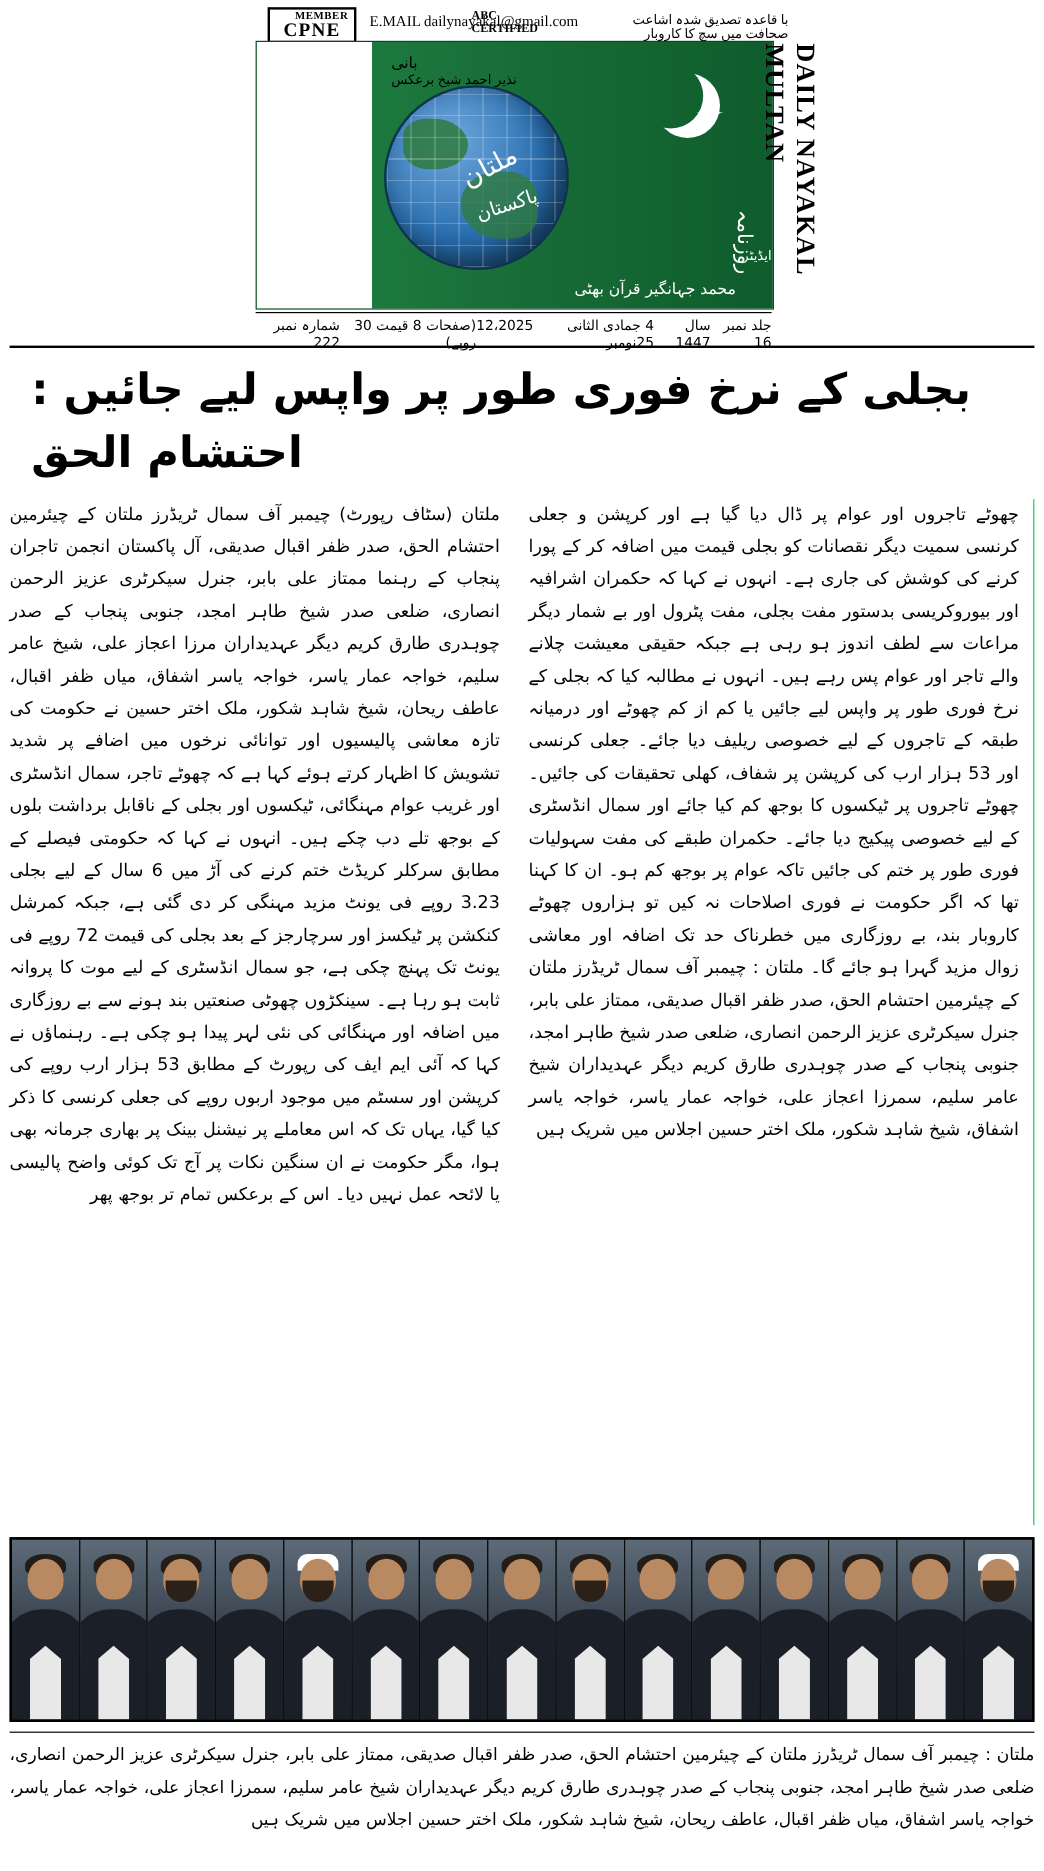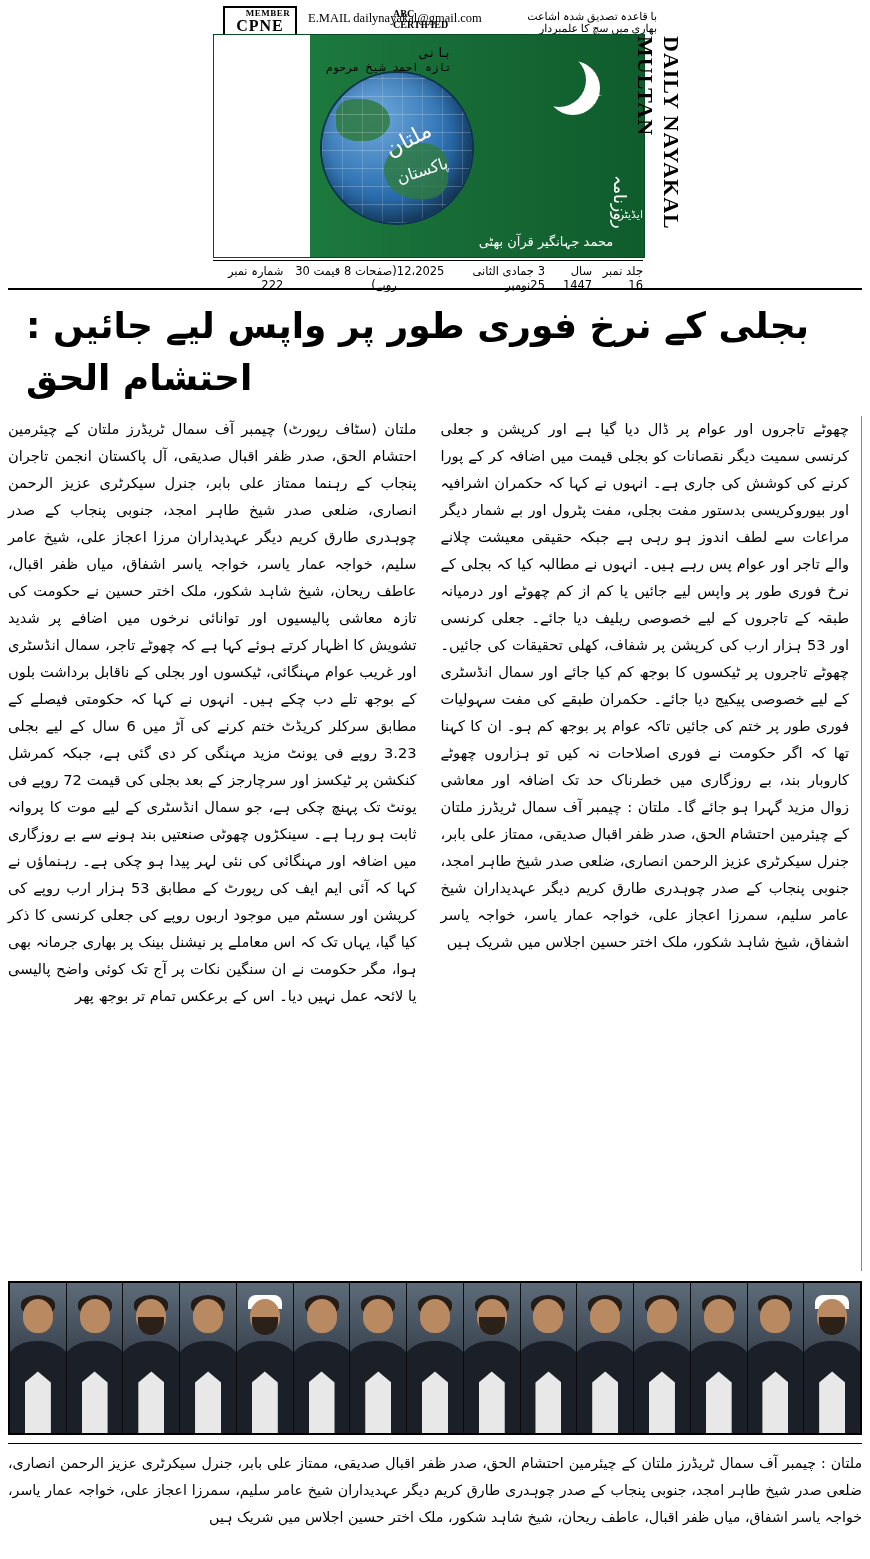--- a/index.html
+++ b/index.html
@@ -172,22 +172,22 @@
     writing-mode: vertical-rl;
     font-family: "DejaVu Sans", sans-serif;
   }
   .logo-bani {
     position: absolute;
     left: 112px;
     top: 10px;
     color: #000;
     font-size: 13px;
     direction: rtl;
-    text-align: right;
-    font-family: Liberation Mono, monospace;
+    text-align: left;
+    font-family: Liberation Sans, sans-serif;
   }
   .logo-bani small { display:block; font-size: 11px; }
   .logo-multan1 {
     position: absolute;
     left: 170px;
     top: 92px;
     color: #fff;
     font-size: 22px;
     transform: rotate(-28deg);
     direction: rtl;
@@ -391,29 +391,29 @@
       <div class="cpne-box">
         <div class="m1">MEMBER</div>
         <div class="m2">CPNE</div>
       </div>
       <div class="mh-email">E.MAIL dailynayakal@gmail.com</div>
       <div class="mh-abc">
         <div>ABC</div>
         <div>CERTIFIED</div>
       </div>
       <div class="mh-urdu-top">با قاعدہ تصدیق شدہ اشاعت</div>
-      <div class="mh-urdu-top2">بھاری میں سچ کا علمبردار</div>
+      <div class="mh-urdu-top2">صحافت میں سچ کا کاروبار</div>
     </div>
 
     <div class="logo-block">
       <div class="flag-white"></div>
 
       <div class="logo-bani">
         <span>بانی</span>
-        <small>تازہ احمد شیخ مرحوم</small>
+        <small>نذیر احمد شیخ برعکس</small>
       </div>
 
       <div class="globe">
         <div class="globe-grid"></div>
       </div>
       <div class="logo-multan1">ملتان</div>
       <div class="logo-multan2">پاکستان</div>
 
       <div class="moon"></div>
       <div class="star">✦</div>
@@ -424,21 +424,21 @@
         <span class="ce-label">چیف ایڈیٹر</span>
         <span>محمد جہانگیر قرآن بھٹی</span>
       </div>
     </div>
 
     <div class="mh-right-vert">DAILY NAYAKAL MULTAN</div>
 
     <div class="mh-strip">
       <span>جلد نمبر 16</span>
       <span>سال 1447</span>
-      <span>3 جمادی الثانی 25نومبر</span>
+      <span>4 جمادی الثانی 25نومبر</span>
       <span>12،2025</span>
       <span>(صفحات 8 قیمت 30 روپے)</span>
       <span>شمارہ نمبر 222</span>
     </div>
   </div>
 
   <div class="headline-wrap">
     <div class="headline-main">بجلی کے نرخ فوری طور پر واپس لیے جائیں : احتشام الحق</div>
   </div>
 

